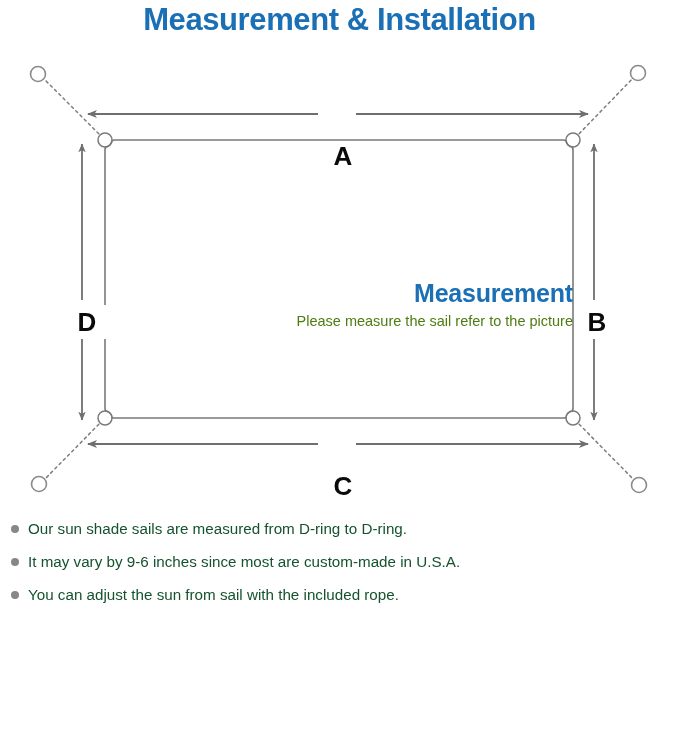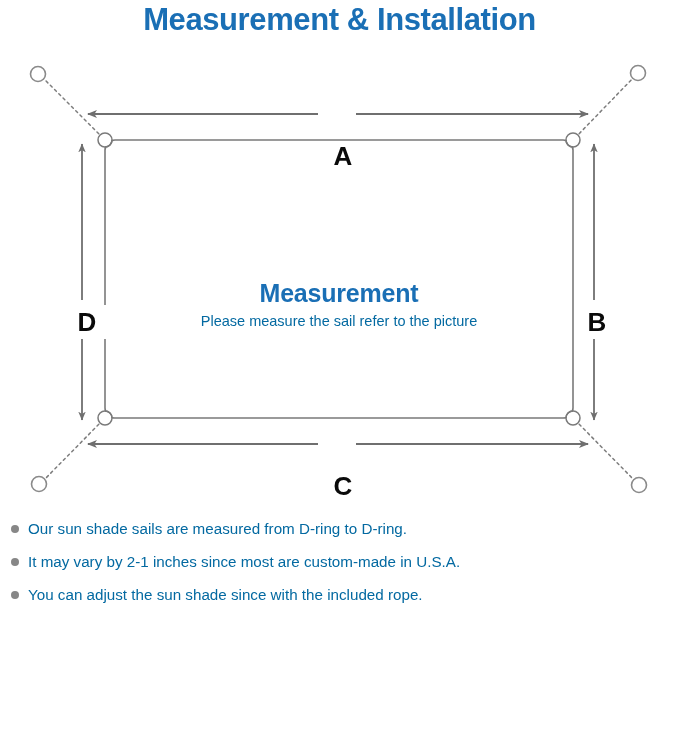--- a/index.html
+++ b/index.html
@@ -39,33 +39,33 @@
     left: 0;
     top: 42px;
     width: 679px;
     height: 470px;
   }
   .center-label {
     position: absolute;
     left: 105px;
     top: 236px;
     width: 468px;
-    text-align: center;
+    text-align: right;
     pointer-events: none;
   }
   .center-label .main {
     font-size: 25px;
     font-weight: bold;
     color: #1a6fb5;
     line-height: 30px;
     letter-spacing: -0.2px;
   }
   .center-label .sub {
     font-size: 14.5px;
-    color: #0369a1;
+    color: #4d7c0f;
     line-height: 22px;
     margin-top: 2px;
   }
   .dim-label {
     position: absolute;
     font-size: 26px;
     font-weight: bold;
     color: #0a0a0a;
     font-family: "Liberation Sans", sans-serif;
     background: #ffffff;
@@ -83,21 +83,21 @@
     top: 518px;
     width: 679px;
   }
   .note {
     position: relative;
     padding-left: 28px;
     padding-right: 16px;
     margin-bottom: 12px;
     font-size: 15.2px;
     line-height: 21px;
-    color: #0369a1;
+    color: #14532d;
   }
   .note .bullet {
     position: absolute;
     left: 11px;
     top: 7px;
     width: 8px;
     height: 8px;
     border-radius: 50%;
     background: #878787;
   }
@@ -166,21 +166,21 @@
     <div class="dim-label" id="lab-d">D</div>
   </div>
 
   <div id="notes">
     <div class="note">
       <span class="bullet"></span>
       <span>Our sun shade sails are measured from D-ring to D-ring.</span>
     </div>
     <div class="note">
       <span class="bullet"></span>
-      <span>It may vary by 2-1 inches since most are custom-made in U.S.A.</span>
+      <span>It may vary by 9-6 inches since most are custom-made in U.S.A.</span>
     </div>
     <div class="note">
       <span class="bullet"></span>
-      <span>You can adjust the sun shade since with the included rope.</span>
+      <span>You can adjust the sun from sail with the included rope.</span>
     </div>
   </div>
 
 </div>
 
 </body></html>

